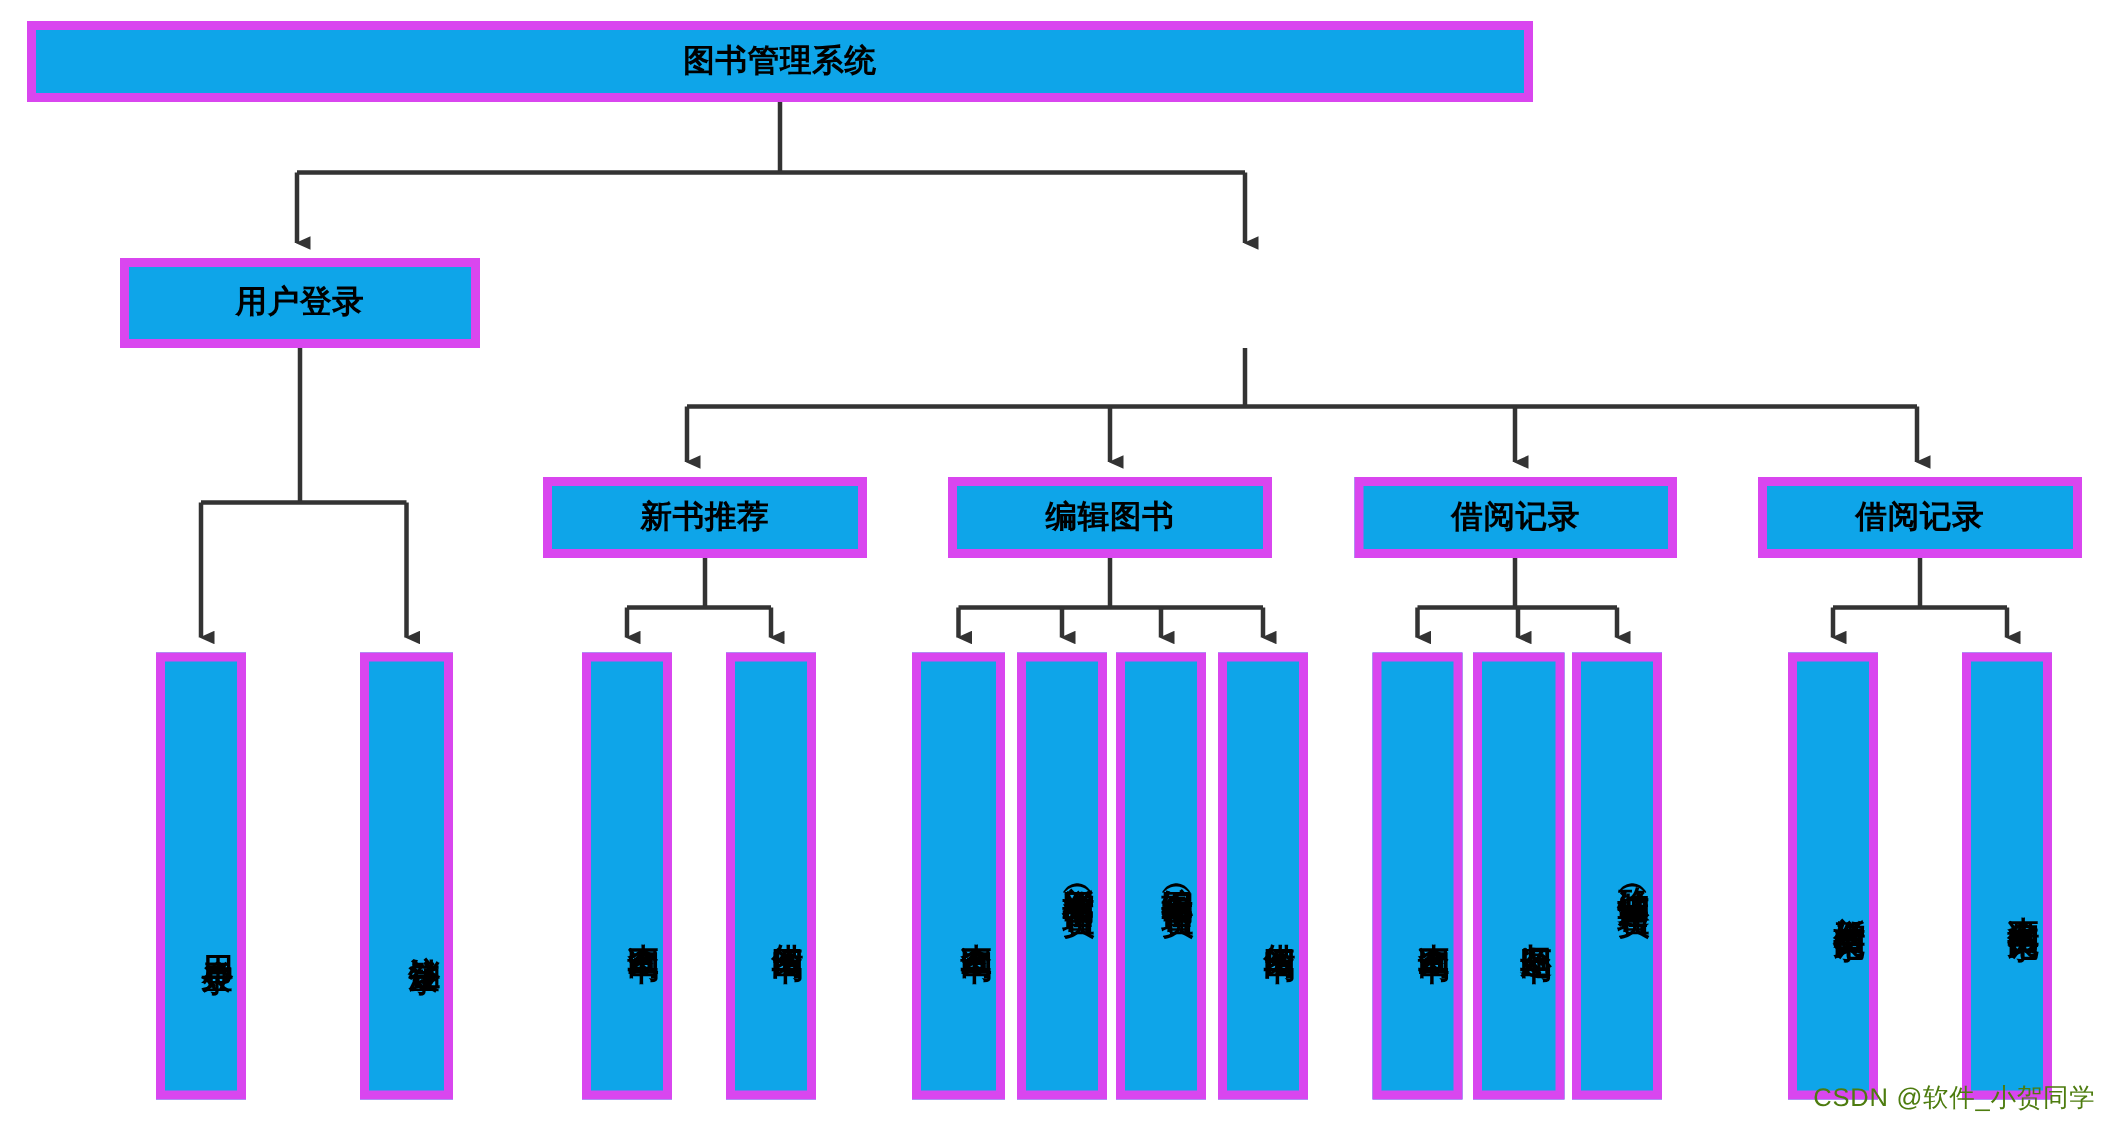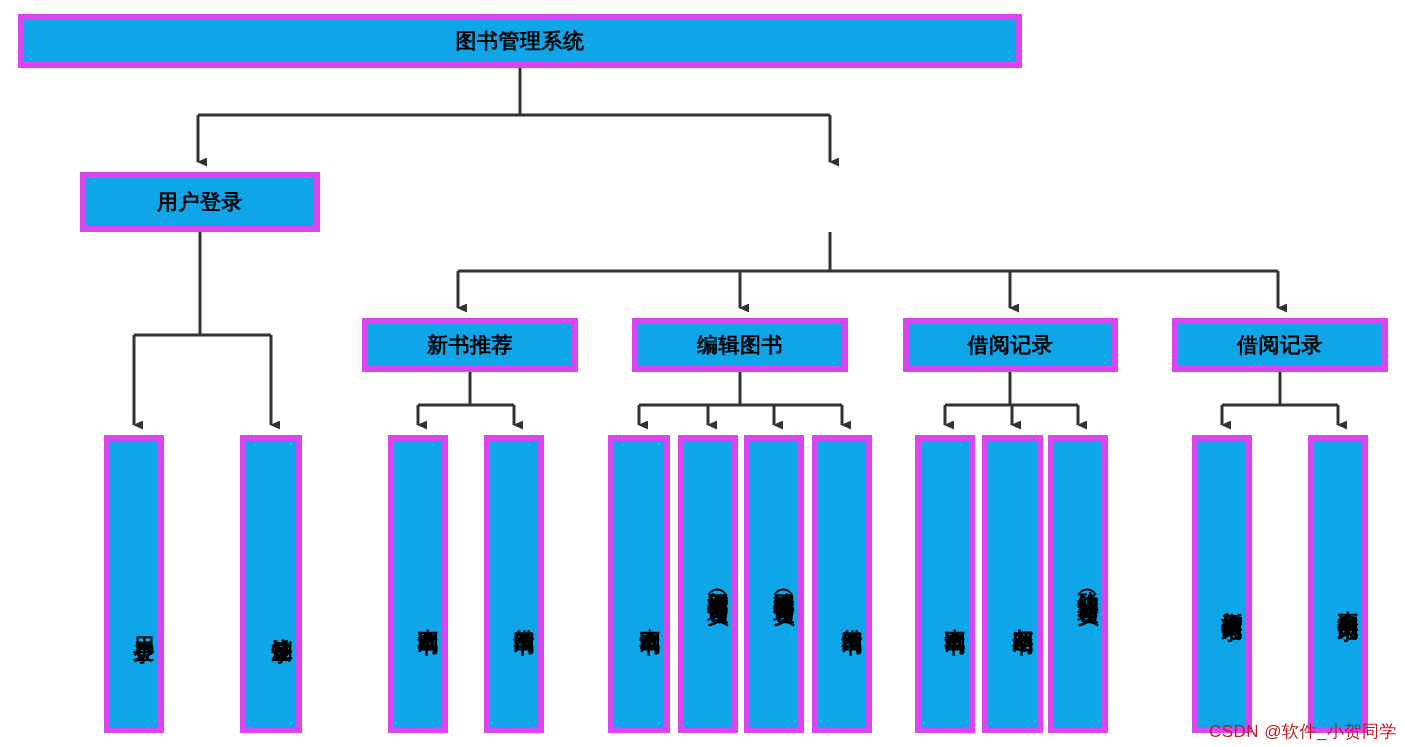--- a/index.html
+++ b/index.html
@@ -58,21 +58,21 @@
     writing-mode: vertical-rl;
     text-orientation: upright;
     display: block;
   }
   .node-root { font-size: 23px; }
   #watermark {
     position: absolute;
     right: 8px;
     bottom: 4px;
     font-size: 17px;
-    color: #b91c1c;
+    color: #4d7c0f;
     letter-spacing: 0.5px;
     white-space: nowrap;
     font-family: "Liberation Sans", "DejaVu Sans", sans-serif;
   }
 </style>
 </head>
 <body>
 
 <div id="diagram-root">
 

